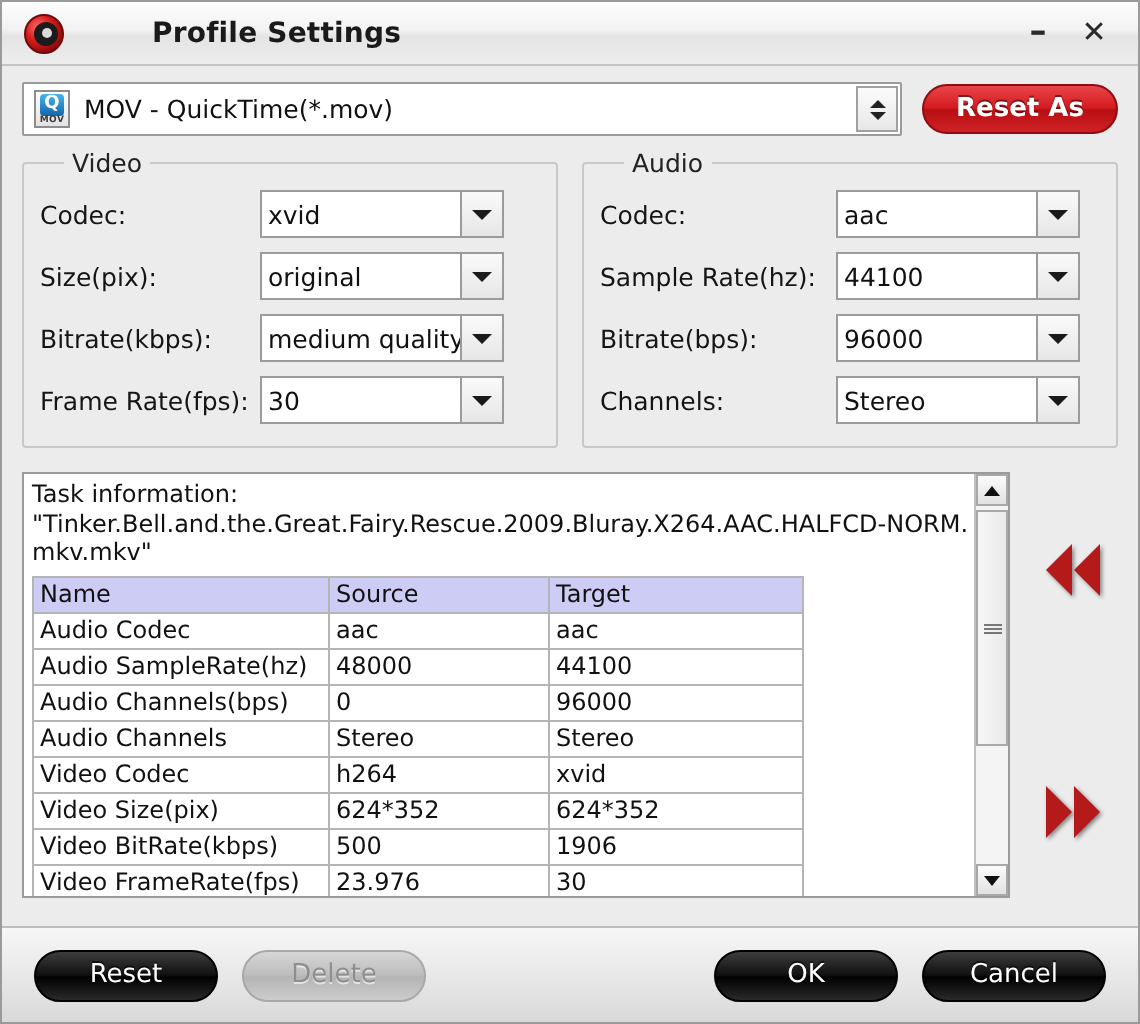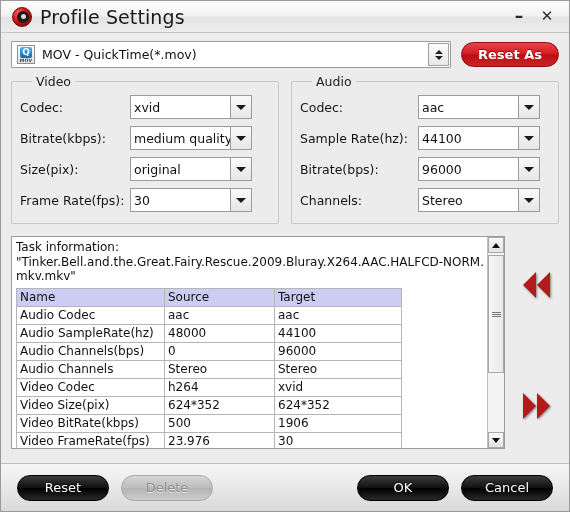--- a/index.html
+++ b/index.html
@@ -51,24 +51,25 @@
     background: #1b1b1b;
   }
   .app-icon .disc:after {
     content: "";
     position: absolute; left: 7.5px; top: 6.5px;
     width: 5px; height: 5px;
     border-radius: 50%;
     background: #d9d9d9;
   }
   .title-text {
-    font-size: 19px;
-    font-weight: normal;
+    font-size: 14px;
+    font-weight: bold;
     color: #1a1a1a;
     letter-spacing: 0.1px;
+    margin-left: 36px;
   }
   .title-buttons {
     margin-left: auto;
     display: flex;
     align-items: center;
     gap: 12px;
     padding-right: 8px;
   }
   .tbtn {
     width: 16px; height: 16px;
@@ -460,33 +461,33 @@
           <div class="field-label">Codec:</div>
           <div class="combo">
             <div class="val">xvid</div>
             <div class="arrow">
                 <i></i>
               </div>
           </div>
         </div>
 
         <div class="field-row">
+          <div class="field-label">Size(pix):</div>
+          <div class="combo">
+            <div class="val">original</div>
+            <div class="arrow">
+                <i></i>
+              </div>
+          </div>
+        </div>
+
+        <div class="field-row">
           <div class="field-label">Bitrate(kbps):</div>
           <div class="combo">
             <div class="val">medium quality</div>
-            <div class="arrow">
-                <i></i>
-              </div>
-          </div>
-        </div>
-
-        <div class="field-row">
-          <div class="field-label">Size(pix):</div>
-          <div class="combo">
-            <div class="val">original</div>
             <div class="arrow">
                 <i></i>
               </div>
           </div>
         </div>
 
         <div class="field-row">
           <div class="field-label">Frame Rate(fps):</div>
           <div class="combo">
             <div class="val">30</div>

